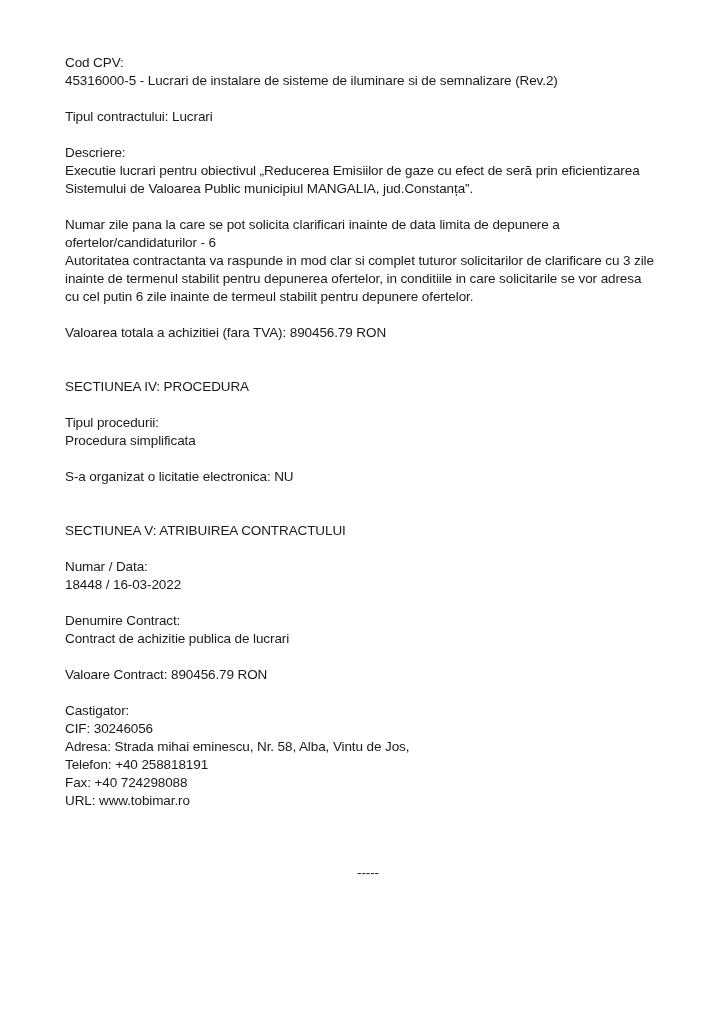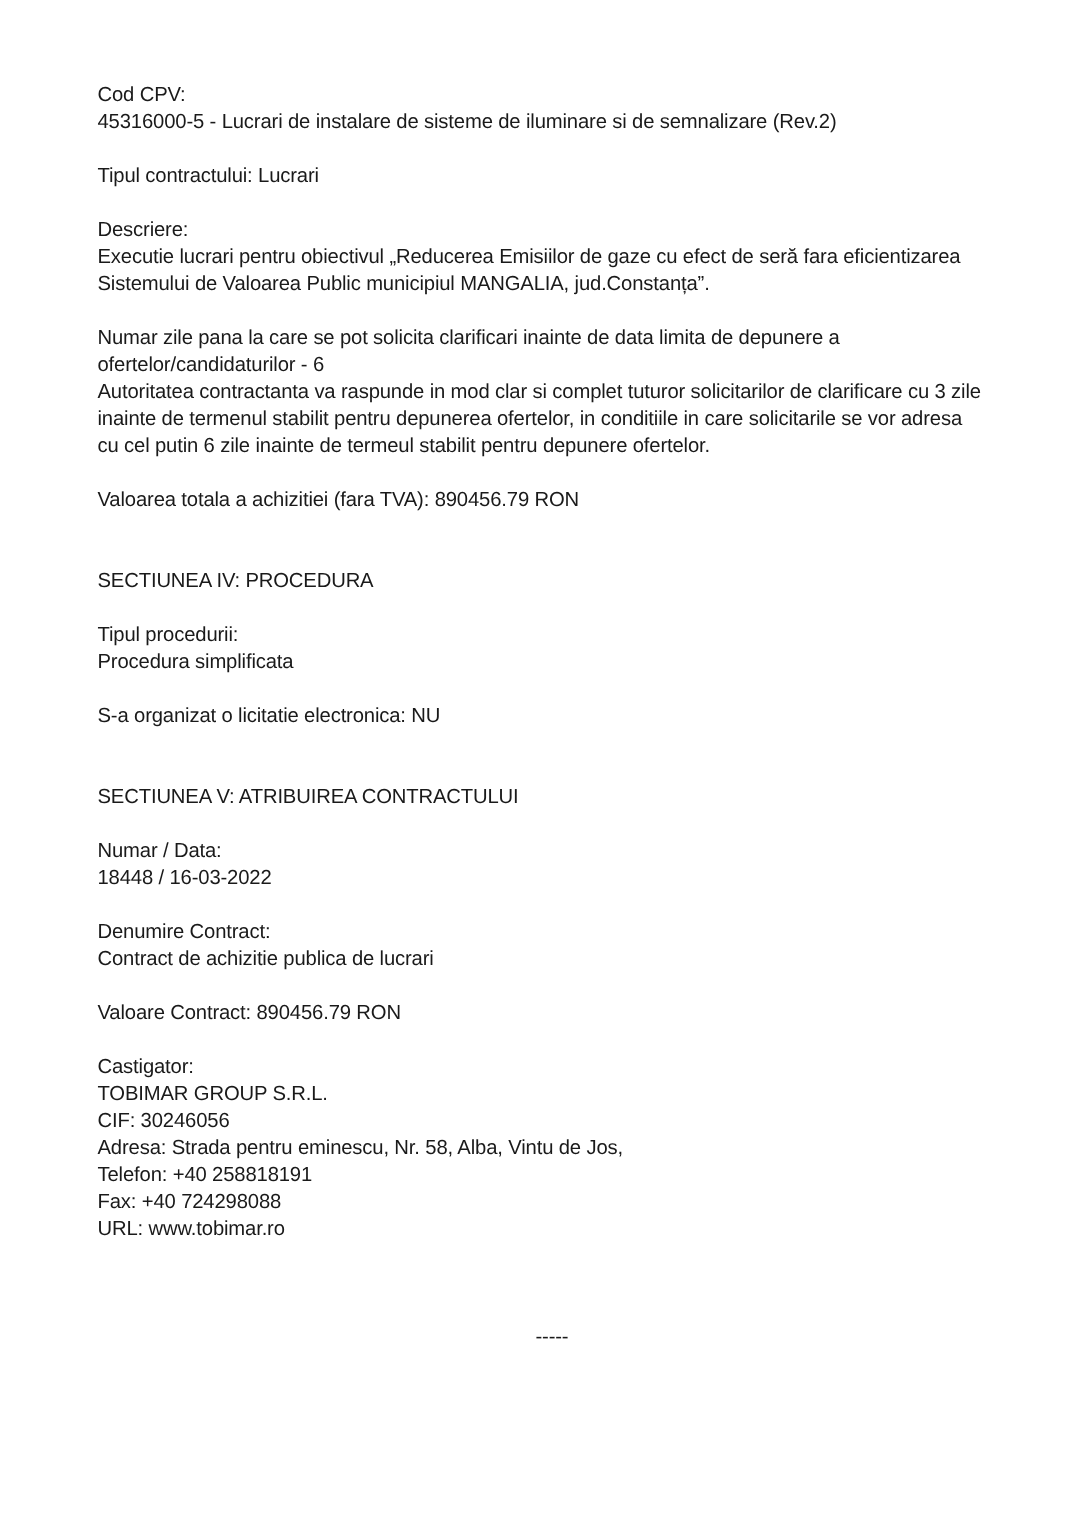--- a/index.html
+++ b/index.html
@@ -40,21 +40,21 @@
 <body>
 
 <div class="page">
   <div class="doc">
     <div class="ln">Cod CPV:</div>
     <div class="ln">45316000-5 - Lucrari de instalare de sisteme de iluminare si de semnalizare (Rev.2)</div>
     <div class="ln"></div>
     <div class="ln">Tipul contractului: Lucrari</div>
     <div class="ln"></div>
     <div class="ln">Descriere:</div>
-    <div class="ln">Executie lucrari pentru obiectivul „Reducerea Emisiilor de gaze cu efect de seră fara eficientizarea</div>
+    <div class="ln">Executie lucrari pentru obiectivul „Reducerea Emisiilor de gaze cu efect de seră prin eficientizarea</div>
     <div class="ln">Sistemului de Valoarea Public municipiul MANGALIA, jud.Constanța”.</div>
     <div class="ln"></div>
     <div class="ln">Numar zile pana la care se pot solicita clarificari inainte de data limita de depunere a</div>
     <div class="ln">ofertelor/candidaturilor - 6</div>
     <div class="ln">Autoritatea contractanta va raspunde in mod clar si complet tuturor solicitarilor de clarificare cu 3 zile</div>
     <div class="ln">inainte de termenul stabilit pentru depunerea ofertelor, in conditiile in care solicitarile se vor adresa</div>
     <div class="ln">cu cel putin 6 zile inainte de termeul stabilit pentru depunere ofertelor.</div>
     <div class="ln"></div>
     <div class="ln">Valoarea totala a achizitiei (fara TVA): 890456.79 RON</div>
     <div class="ln"></div>
@@ -71,23 +71,22 @@
     <div class="ln"></div>
     <div class="ln">Numar / Data:</div>
     <div class="ln">18448 / 16-03-2022</div>
     <div class="ln"></div>
     <div class="ln">Denumire Contract:</div>
     <div class="ln">Contract de achizitie publica de lucrari</div>
     <div class="ln"></div>
     <div class="ln">Valoare Contract: 890456.79 RON</div>
     <div class="ln"></div>
     <div class="ln">Castigator:</div>
-    <div class="ln">TOBIMAR GROUP S.R.L.</div>
     <div class="ln">CIF: 30246056</div>
-    <div class="ln">Adresa: Strada pentru eminescu, Nr. 58, Alba, Vintu de Jos,</div>
+    <div class="ln">Adresa: Strada mihai eminescu, Nr. 58, Alba, Vintu de Jos,</div>
     <div class="ln">Telefon: +40 258818191</div>
     <div class="ln">Fax: +40 724298088</div>
     <div class="ln">URL: www.tobimar.ro</div>
     <div class="ln"></div>
     <div class="ln"></div>
     <div class="ln"></div>
     <div class="ln center">-----</div>
   </div>
 </div>
 

